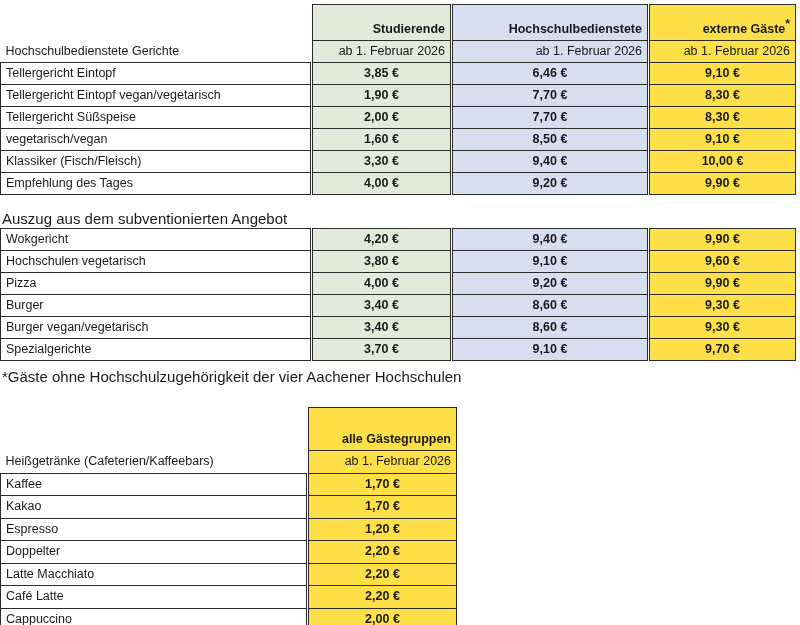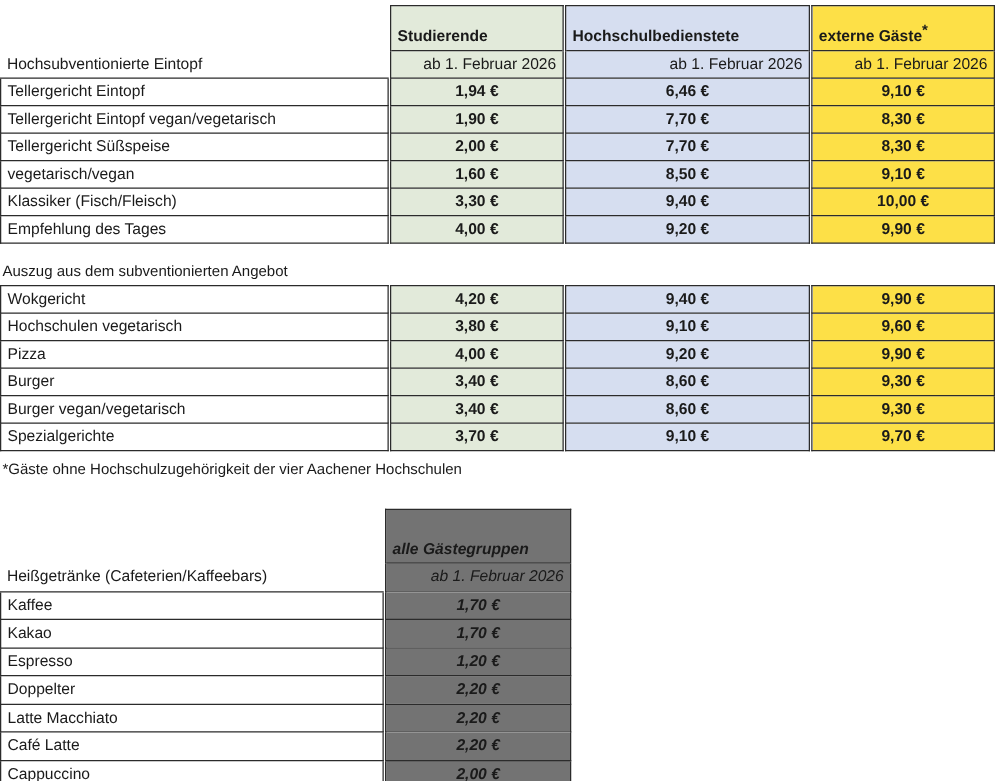--- a/index.html
+++ b/index.html
@@ -51,59 +51,59 @@
     font-weight: normal;
   }
 
   
   .c-val {
     text-align: center;
     font-weight: bold;
     border: 1.4px solid #2b2b2b;
   }
   .c-head {
-    text-align: left;
+    text-align: right;
     font-weight: bold;
     vertical-align: bottom;
     border: 1.4px solid #2b2b2b;
     border-bottom: none;
   }
   .c-sub {
     text-align: right;
     font-weight: normal;
     border: 1.4px solid #2b2b2b;
   }
 
   .bg-green { background: #e2eada; }
   .bg-blue  { background: #d6def0; }
   .bg-cream { background: #fde047; }
-  .bg-peach { background: #737373; font-style: italic; }
+  .bg-peach { background: #fde047; }
 
   
   .gap { width: 2px; padding: 0; border: none; background: #ffffff; }
 
   
   #table-subsidized { left: 0px; top: 4px; width: 793px; }
   #table-subsidized col.lbl   { width: 310px; }
   #table-subsidized col.gap   { width: 2px; }
   #table-subsidized col.green { width: 138px; }
   #table-subsidized col.blue  { width: 195px; }
   #table-subsidized col.cream { width: 146px; }
   #table-subsidized tr.headrow td { height: 36px; line-height: 1.1; padding-bottom: 3px; }
 
   
   .section-caption {
     position: absolute;
-    font-size: 12px;
+    font-size: 15px;
     font-weight: normal;
     color: #1a1a1a;
     white-space: nowrap;
   }
   #caption-extract { left: 2px; top: 210px; }
-  #footnote { left: 2px; top: 368px; font-size: 12px; }
+  #footnote { left: 2px; top: 368px; font-size: 15px; }
 
   
   #table-extract { left: 0px; top: 228px; width: 793px; }
   #table-extract col.lbl   { width: 310px; }
   #table-extract col.gap   { width: 2px; }
   #table-extract col.green { width: 138px; }
   #table-extract col.blue  { width: 195px; }
   #table-extract col.cream { width: 146px; }
 
   
@@ -137,33 +137,33 @@
     <tr class="headrow">
       <td class="c-label bare"></td>
       <td class="gap"></td>
       <td class="c-head bg-green">Studierende</td>
       <td class="gap"></td>
       <td class="c-head bg-blue">Hochschulbedienstete</td>
       <td class="gap"></td>
       <td class="c-head bg-cream"><span>externe Gäste</span><sup class="star">*</sup></td>
     </tr>
     <tr>
-      <td class="c-label plain">Hochsubventionierte Eintopf</td>
+      <td class="c-label plain">Hochschulbedienstete Gerichte</td>
       <td class="gap"></td>
       <td class="c-sub bg-green">ab 1. Februar 2026</td>
       <td class="gap"></td>
       <td class="c-sub bg-blue">ab 1. Februar 2026</td>
       <td class="gap"></td>
       <td class="c-sub bg-cream">ab 1. Februar 2026</td>
     </tr>
 
     <tr>
       <td class="c-label">Tellergericht Eintopf</td>
       <td class="gap"></td>
-      <td class="c-val bg-green">1,94 €</td>
+      <td class="c-val bg-green">3,85 €</td>
       <td class="gap"></td>
       <td class="c-val bg-blue">6,46 €</td>
       <td class="gap"></td>
       <td class="c-val bg-cream">9,10 €</td>
     </tr>
     <tr>
       <td class="c-label">Tellergericht Eintopf vegan/vegetarisch</td>
       <td class="gap"></td>
       <td class="c-val bg-green">1,90 €</td>
       <td class="gap"></td>

